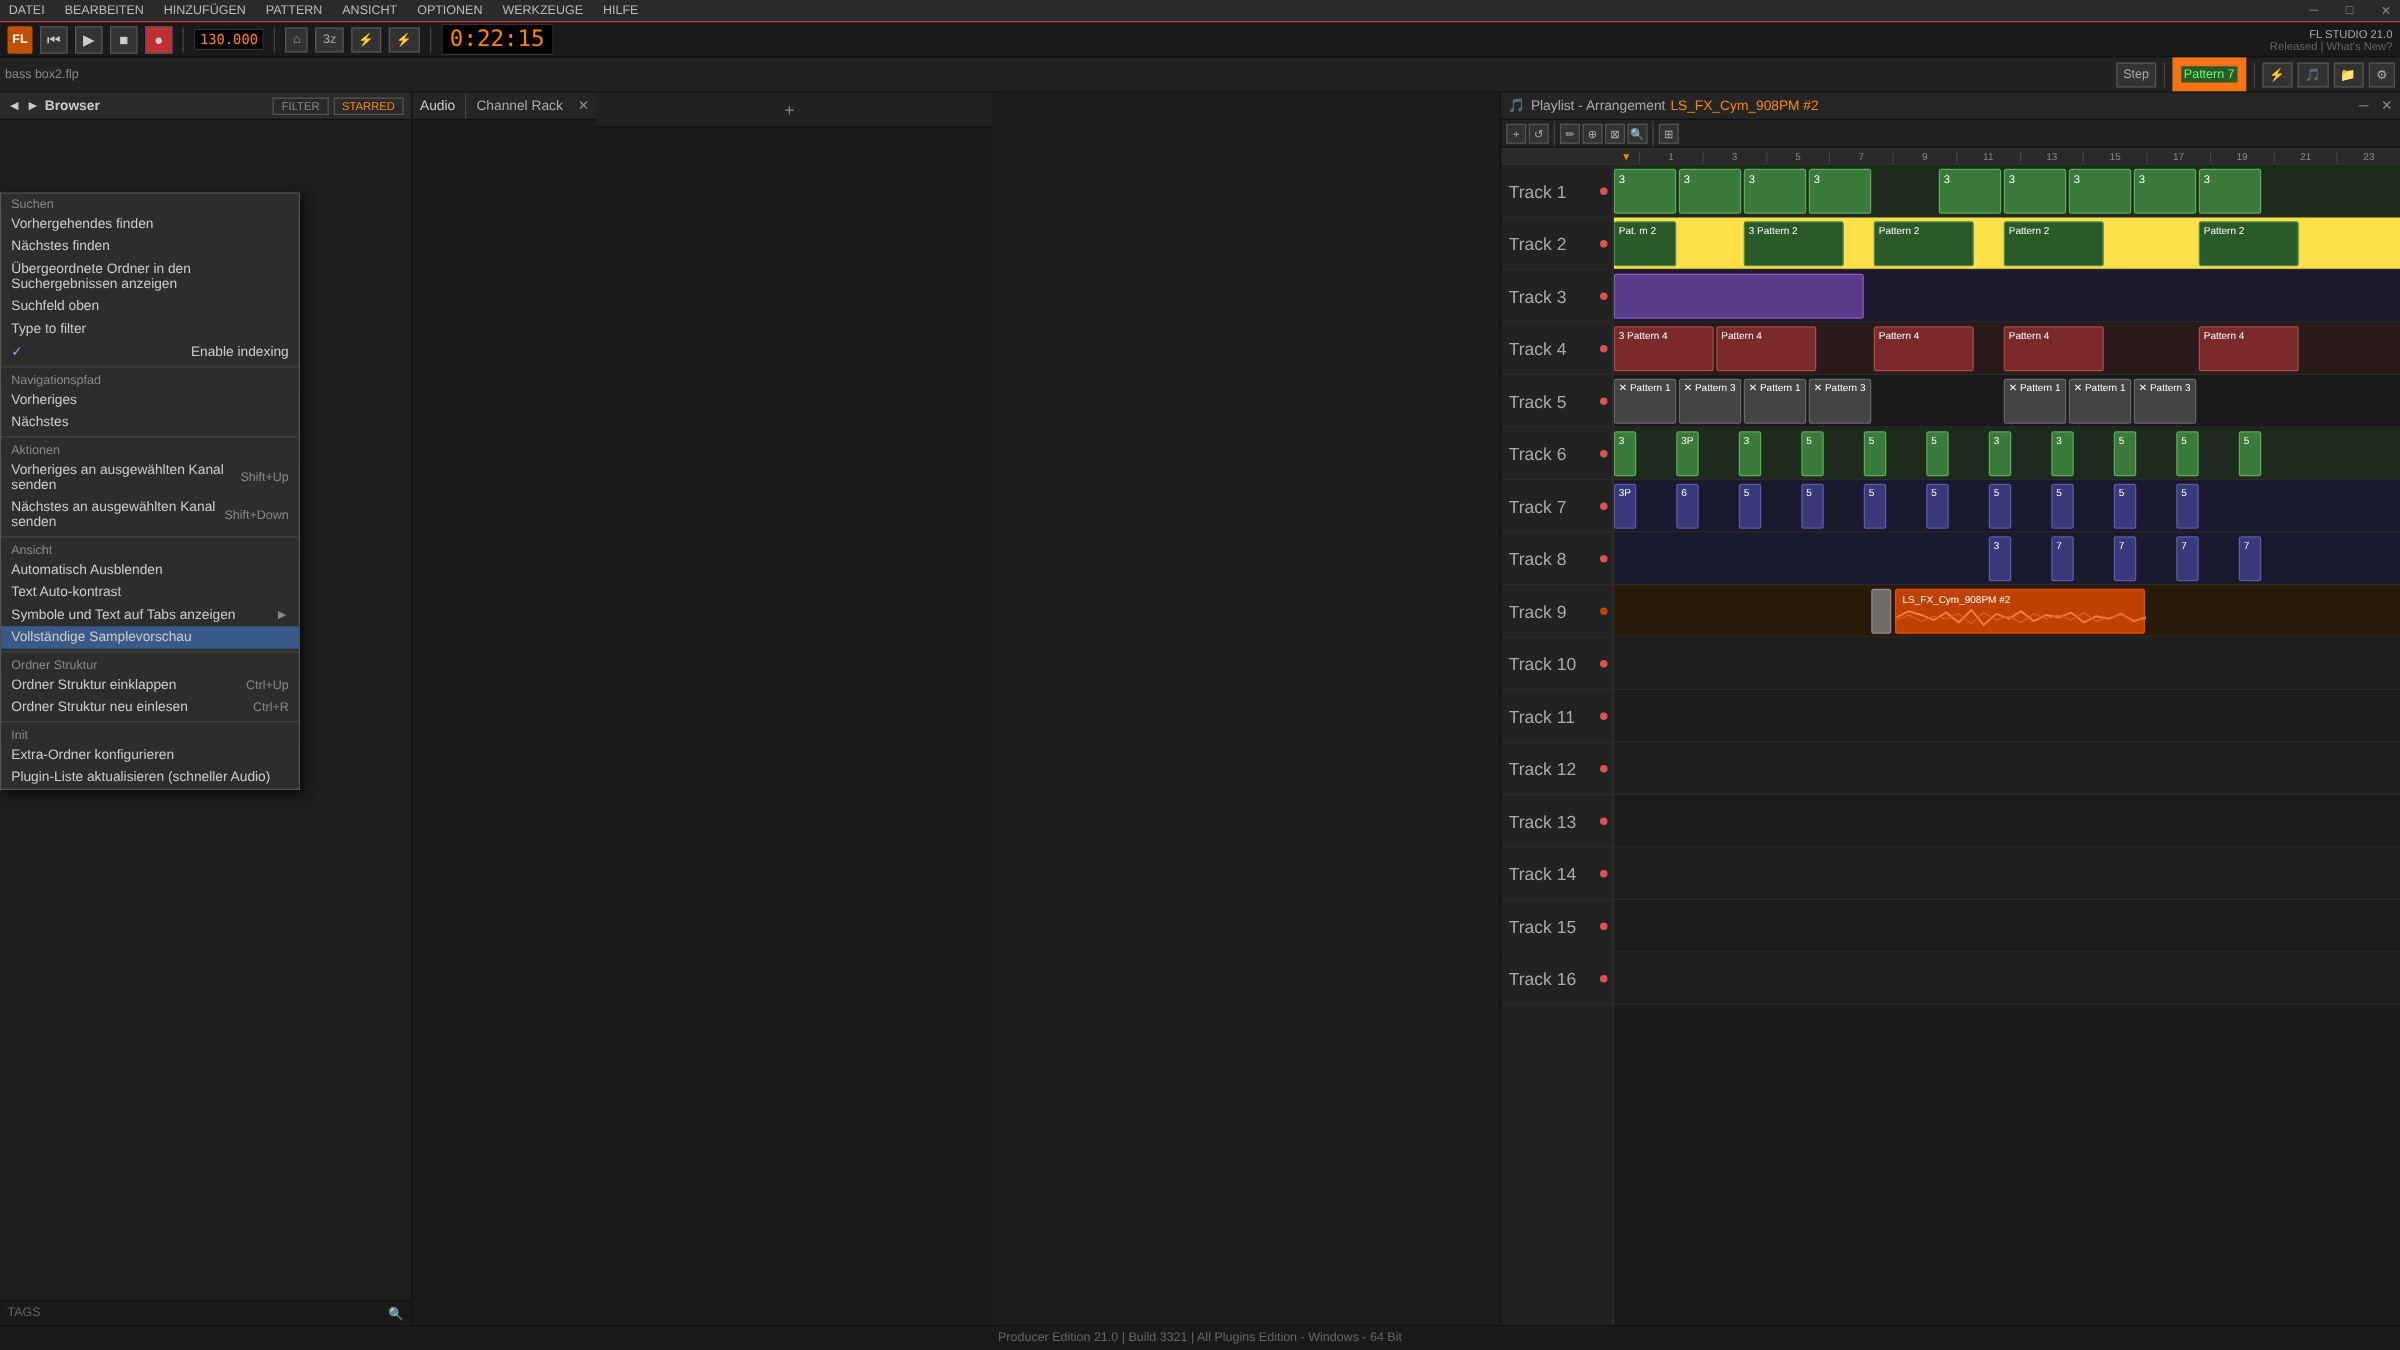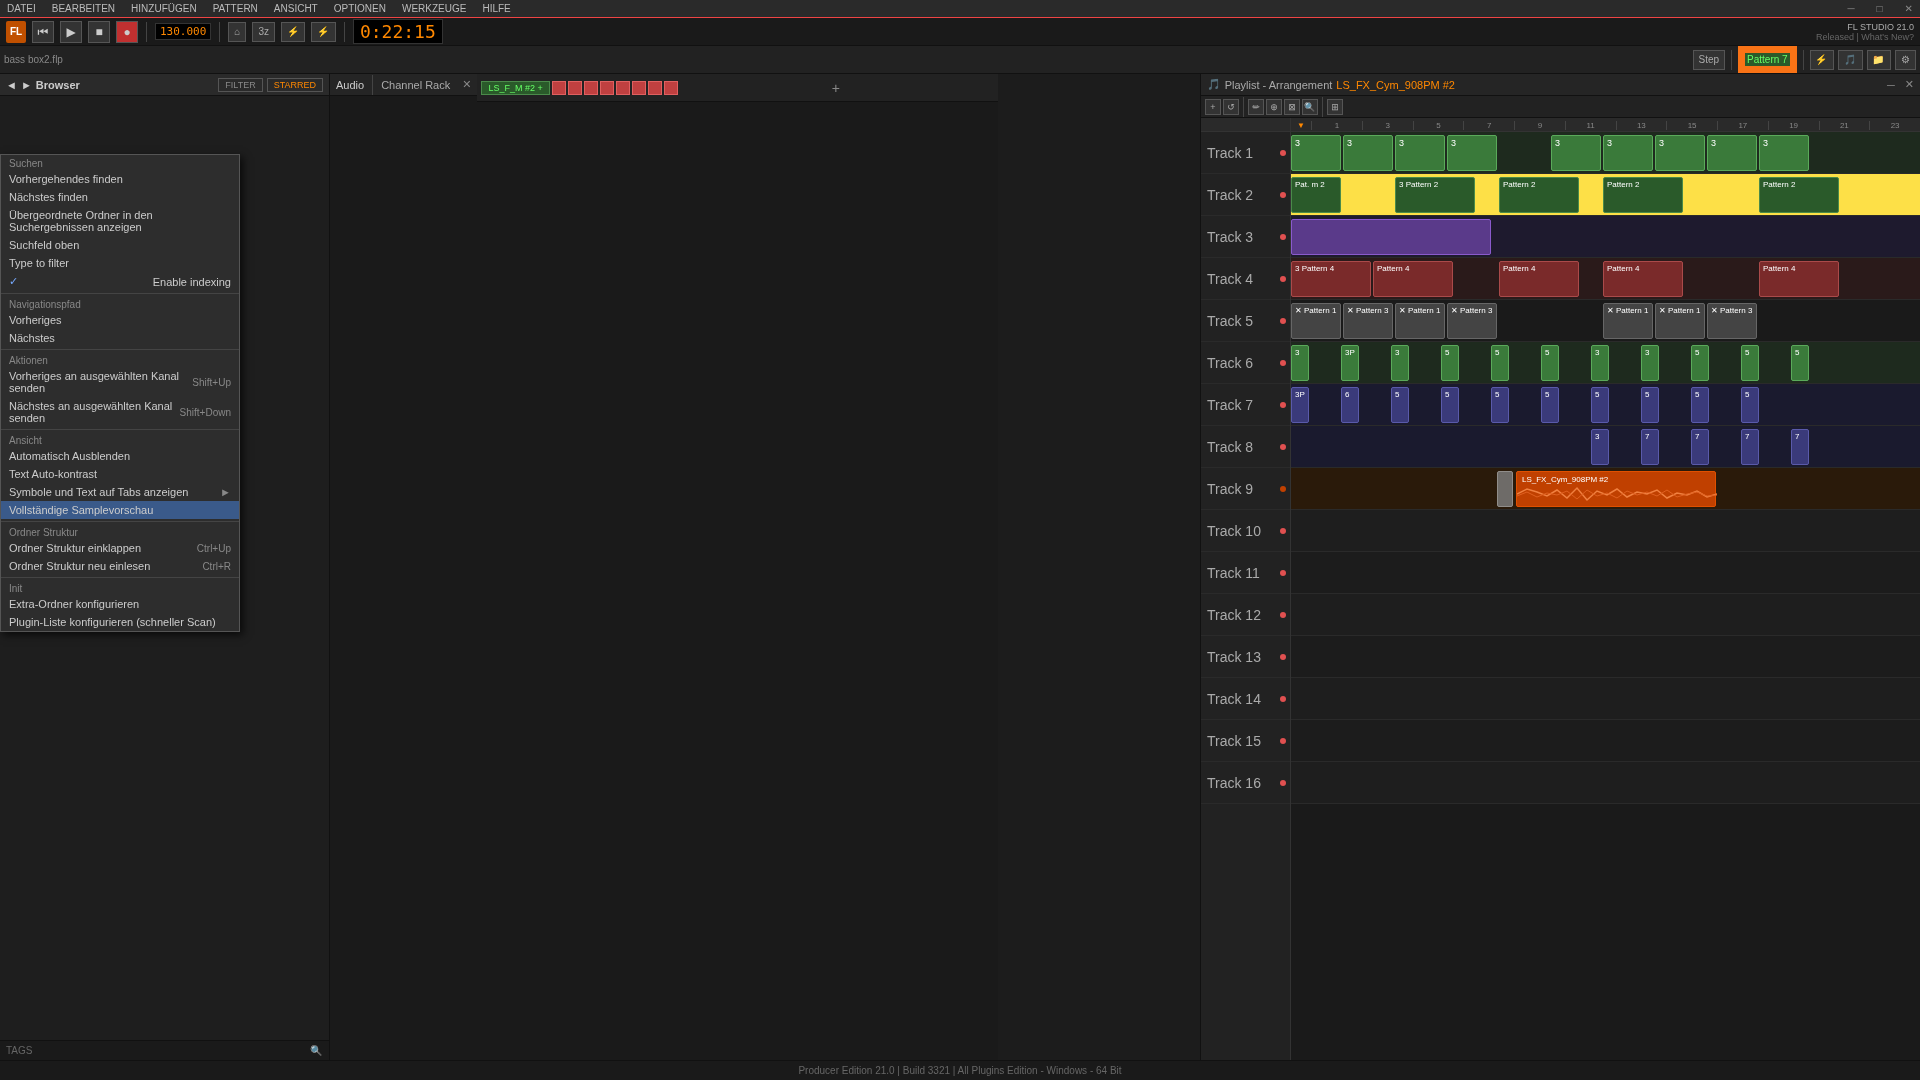--- a/index.html
+++ b/index.html
@@ -495,21 +495,21 @@
         <span>Ordner Struktur neu einlesen</span>
         <span class="shortcut">Ctrl+R</span>
       </div>
 
       <div class="ctx-divider"></div>
       <div class="ctx-section-header">Init</div>
       <div class="ctx-item">
         <span>Extra-Ordner konfigurieren</span>
       </div>
       <div class="ctx-item">
-        <span>Plugin-Liste konfigurieren (schneller Scan)</span>
+        <span>Plugin-Liste aktualisieren (schneller Audio)</span>
       </div>
     </div>
 
     <div id="browser-tree" style="margin-top: 380px;">
       <div class="tree-item">
         <span>▷</span>
         <span>Meine Projekte</span>
       </div>
       <div class="tree-item">
         <span>▷</span>
@@ -555,33 +555,20 @@
   <div id="center-area">
 
     <div id="channel-rack-header">
       <span style="color:#ccc">Audio</span>
       <div class="tb-sep"></div>
       <span style="color:#aaa">Channel Rack</span>
       <div style="flex:1"></div>
       <span style="color:#888">✕</span>
     </div>
 
-    <div style="background:#222;height:28px;display:flex;align-items:center;padding:0 4px;border-bottom:1px solid #111;gap:2px">
-      <div style="background:#2a5a2a;border:1px solid #4a8a4a;color:#6f6;padding:1px 6px;font-size:9px">LS_F_M #2 +</div>
-      <div style="display:flex;gap:2px">
-        <div style="width:14px;height:14px;background:#c04040;border:1px solid #e06060;cursor:pointer"></div>
-        <div style="width:14px;height:14px;background:#c04040;border:1px solid #e06060;cursor:pointer"></div>
-        <div style="width:14px;height:14px;background:#c04040;border:1px solid #e06060;cursor:pointer"></div>
-        <div style="width:14px;height:14px;background:#c04040;border:1px solid #e06060;cursor:pointer"></div>
-        <div style="width:14px;height:14px;background:#c04040;border:1px solid #e06060;cursor:pointer"></div>
-        <div style="width:14px;height:14px;background:#c04040;border:1px solid #e06060;cursor:pointer"></div>
-        <div style="width:14px;height:14px;background:#c04040;border:1px solid #e06060;cursor:pointer"></div>
-        <div style="width:14px;height:14px;background:#c04040;border:1px solid #e06060;cursor:pointer"></div>
-      </div>
-    </div>
 
     <div style="background:#222;height:28px;display:flex;align-items:center;padding:0 150px;border-bottom:1px solid #111;">
       <span style="color:#888;font-size:14px;cursor:pointer">+</span>
       <div style="flex:1;height:1px;background:#444;margin-left:8px"></div>
     </div>
 
     <div id="sample-preview">
       
     </div>
   </div>

